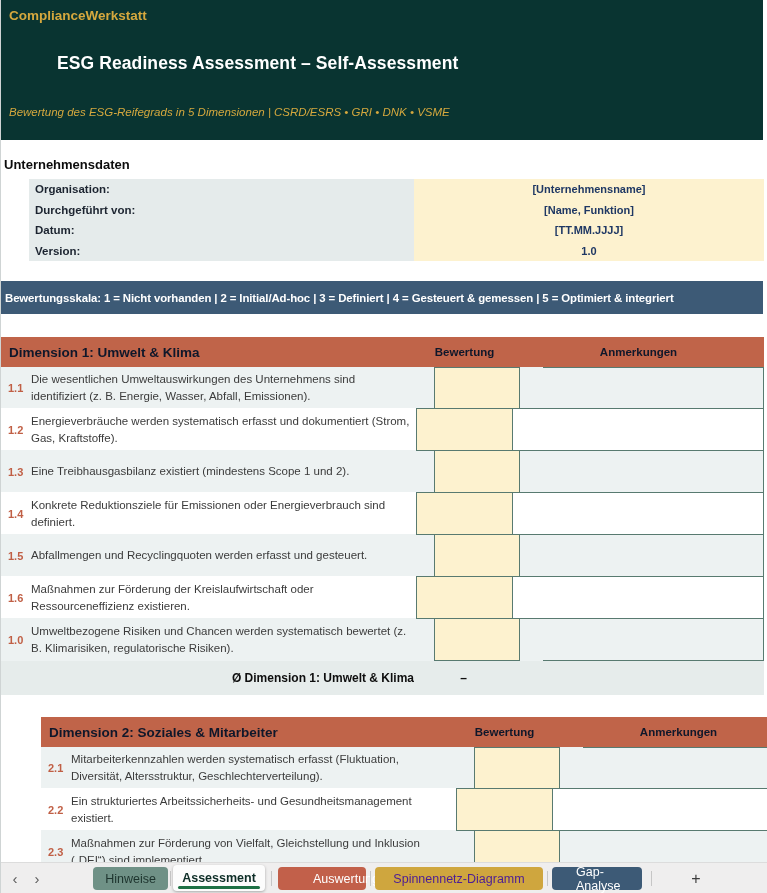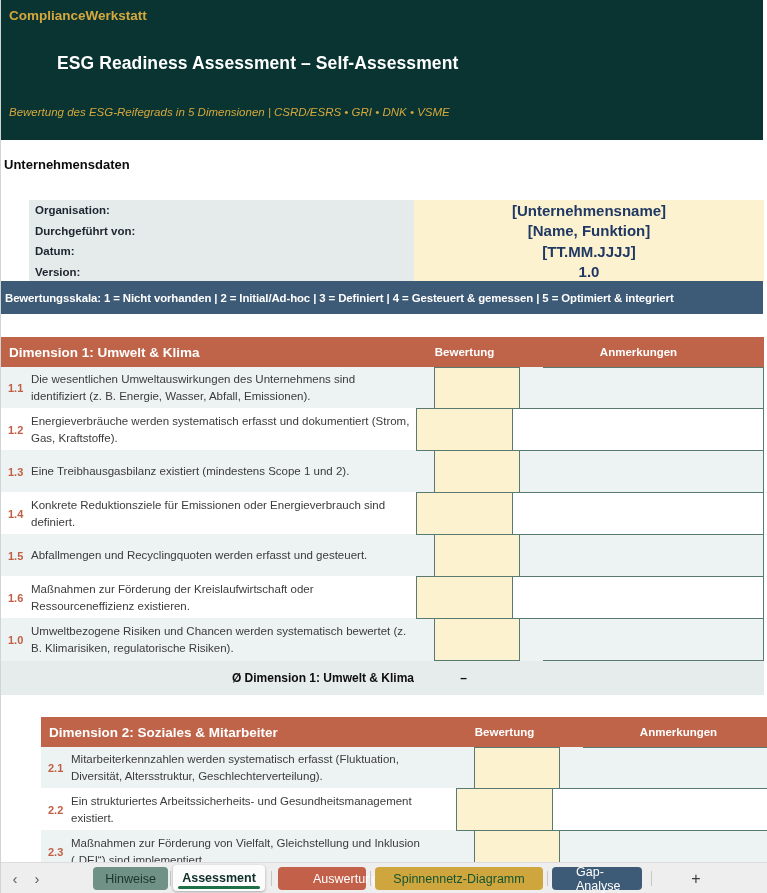--- a/index.html
+++ b/index.html
@@ -11,32 +11,32 @@
   .page{position:relative;width:767px;height:893px;border-left:1px solid #cfd4d4;box-sizing:border-box;overflow:hidden;background:#fff;}
 
   
   .hdr{position:absolute;top:0;left:0;width:762px;height:140px;background:var(--header-teal,#093431);}
   .hdr .brand{position:absolute;top:8px;left:8px;font-size:13.5px;font-weight:bold;color:var(--brand-gold,#d5a83e);}
   .hdr .title{position:absolute;top:53px;left:8px;font-size:17.5px;font-weight:bold;color:#ffffff;letter-spacing:.1px;margin-left:48px;}
   .hdr .subtitle{position:absolute;top:106px;left:8px;font-size:11.5px;font-style:italic;color:var(--brand-gold,#d0a43e);}
 
   
   .company-heading{position:absolute;top:157px;left:3px;font-size:13px;font-weight:bold;color:#0c0c0c;}
-  .company{position:absolute;top:179px;left:28px;width:735px;display:grid;grid-template-columns:385px 350px;grid-auto-rows:20.5px;margin-top:21px;}
+  .company{position:absolute;top:179px;left:28px;width:735px;display:grid;grid-template-columns:385px 350px;grid-auto-rows:20.5px;}
   .company .lbl{background:var(--label-gray,#e5ebeb);display:flex;align-items:center;padding-left:6px;font-size:11.5px;font-weight:bold;color:#1c2430;box-sizing:border-box;}
-  .company .val{background:var(--cream,#fdf2cf);display:flex;align-items:center;justify-content:center;font-size:15px;font-weight:bold;color:var(--value-navy,#1f3864);box-sizing:border-box;}
+  .company .val{background:var(--cream,#fdf2cf);display:flex;align-items:center;justify-content:center;font-size:11px;font-weight:bold;color:var(--value-navy,#1f3864);box-sizing:border-box;}
 
   
   .scalebar{position:absolute;top:281px;left:0;width:762px;height:33px;background:var(--scale-blue,#3d5a76);
     display:flex;align-items:center;padding-left:4px;box-sizing:border-box;
     color:#fff;font-size:11.4px;font-weight:bold;letter-spacing:-0.1px;}
 
   
   .dim-section{position:absolute;left:0;width:763px;}
-  .dim-head{height:30px;background:var(--terracotta,#c06449);display:flex;align-items:center;color:#ffffff;}
+  .dim-head{height:30px;background:var(--terracotta,#c06449);display:flex;align-items:center;color:#0f172a;}
   .dim-head .dtitle{width:415px;padding-left:8px;box-sizing:border-box;font-size:13.5px;font-weight:bold;}
   .dim-head .dcol-rating{width:97px;text-align:center;font-size:11.5px;font-weight:bold;}
   .dim-head .dcol-notes{width:251px;text-align:center;font-size:11.5px;font-weight:bold;}
 
   .dim-row{display:flex;height:42px;background:#ffffff;}
   .dim-row.stripe{background:var(--stripe,#edf2f2);gap:23px;}
   .dim-row + .dim-row{margin-top:-1px;height:43px;}
   .cell-desc{width:415px;position:relative;display:flex;align-items:center;box-sizing:border-box;padding-left:30px;}
   .row-num{position:absolute;left:7px;font-size:11px;font-weight:bold;color:var(--num-terracotta,#c05f45);}
   .row-text{font-size:11.5px;line-height:1.45;color:#3b3b3b;width:380px;}
@@ -194,20 +194,20 @@
     <div class="nav-arrow nav-next" data-name="next-sheet-arrow-icon">›</div>
     <div class="tab-divider" style="left:169px" data-name="tab-divider"></div>
     <div class="sheet-tab" data-name="tab-hinweise" style="background: rgb(111, 145, 134); color: rgb(29, 51, 45);">Hinweise</div>
     <div class="sheet-tab" data-name="tab-assessment" style="background: rgb(252, 252, 252); color: rgb(14, 46, 39);">
         <span data-name="tab-assessment-label">Assessment</span>
         <span class="tab-underline" data-name="active-tab-underline" style="background: rgb(30, 113, 69);"></span>
       </div>
     <div class="tab-divider" style="left:270px" data-name="tab-divider"></div>
     <div class="sheet-tab" data-name="tab-auswertung" style="background: rgb(194, 96, 74); color: rgb(255, 255, 255);">Auswertung</div>
     <div class="tab-divider" style="left:369px" data-name="tab-divider"></div>
-    <div class="sheet-tab" data-name="tab-spinnennetz-diagramm" style="background: rgb(207, 166, 62); color: #14532d;">Spinnennetz-Diagramm</div>
+    <div class="sheet-tab" data-name="tab-spinnennetz-diagramm" style="background: rgb(207, 166, 62); color: #4c1d95;">Spinnennetz-Diagramm</div>
     <div class="tab-divider" style="left:546px" data-name="tab-divider"></div>
     <div class="sheet-tab" data-name="tab-gap-analyse" style="background: rgb(61, 90, 118); color: rgb(255, 255, 255);">Gap-Analyse</div>
     <div class="tab-divider" style="left:650px" data-name="tab-divider"></div>
     <div class="add-tab" data-name="add-sheet-button">+</div>
   </div>
 
 </div>
 
 </body></html>

